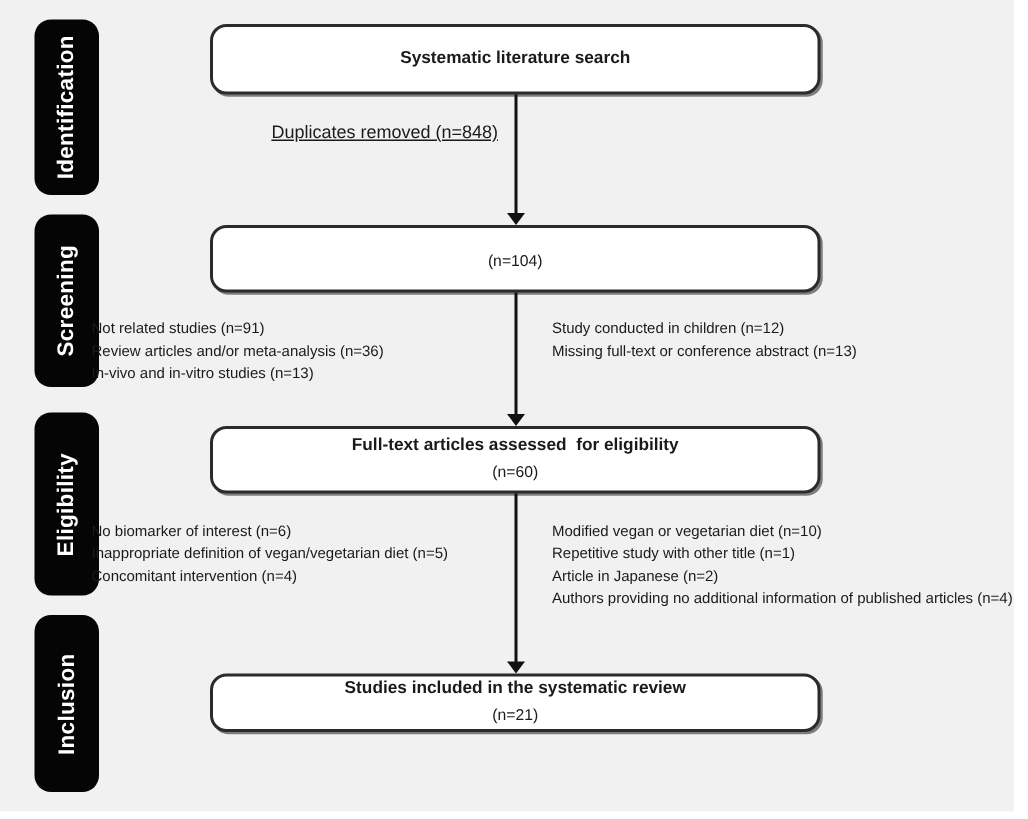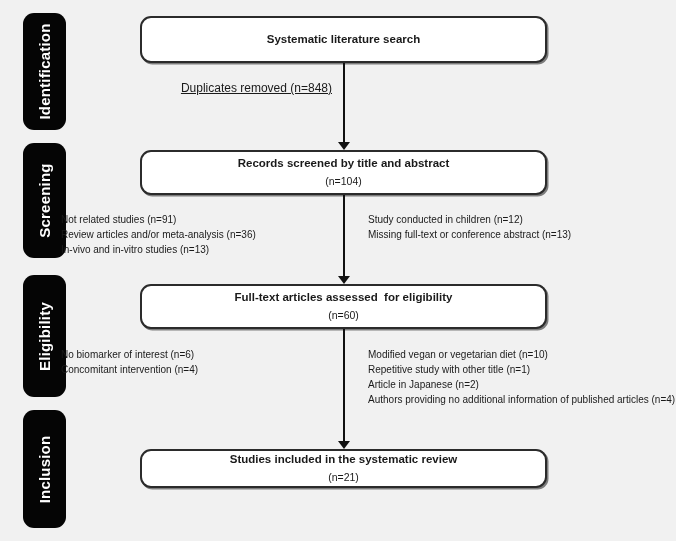--- a/index.html
+++ b/index.html
@@ -152,21 +152,20 @@
   </div>
 
   <div class="connector" style="top:63px; height:80px;"></div>
   <div class="arrow-head" style="top:142px;"></div>
 
   <div class="note-line" style="top:81px; left:35px; width:297px;">
     <span>Duplicates removed (n=848)</span>
   </div>
 
   <div class="flow-box" style="top:150px; height:45px;">
-    <div class="flow-title">Records screened by title and abstract</div>
     <div class="flow-sub">(n=104)</div>
   </div>
 
   <div class="connector" style="top:195px; height:82px;"></div>
   <div class="arrow-head" style="top:276px;"></div>
 
   <div class="excl-block" style="top:212px; left:61px;">
     <div class="excl-col-left">
       <div class="excl-line">Not related studies (n=91)</div>
       <div class="excl-line">Review articles and/or meta-analysis (n=36)</div>
@@ -182,20 +181,21 @@
     <div class="flow-title">Full-text articles assessed  for eligibility</div>
     <div class="flow-sub">(n=60)</div>
   </div>
 
   <div class="connector" style="top:329px; height:113px;"></div>
   <div class="arrow-head" style="top:441px;"></div>
 
   <div class="excl-block" style="top:347px; left:61px;">
     <div class="excl-col-left">
       <div class="excl-line">No biomarker of interest (n=6)</div>
+      <div class="excl-line">Inappropriate definition of vegan/vegetarian diet (n=5)</div>
       <div class="excl-line">Concomitant intervention (n=4)</div>
     </div>
     <div class="excl-col-right">
       <div class="excl-line">Modified vegan or vegetarian diet (n=10)</div>
       <div class="excl-line">Repetitive study with other title (n=1)</div>
       <div class="excl-line">Article in Japanese (n=2)</div>
       <div class="excl-line">Authors providing no additional information of published articles (n=4)</div>
     </div>
   </div>
 

